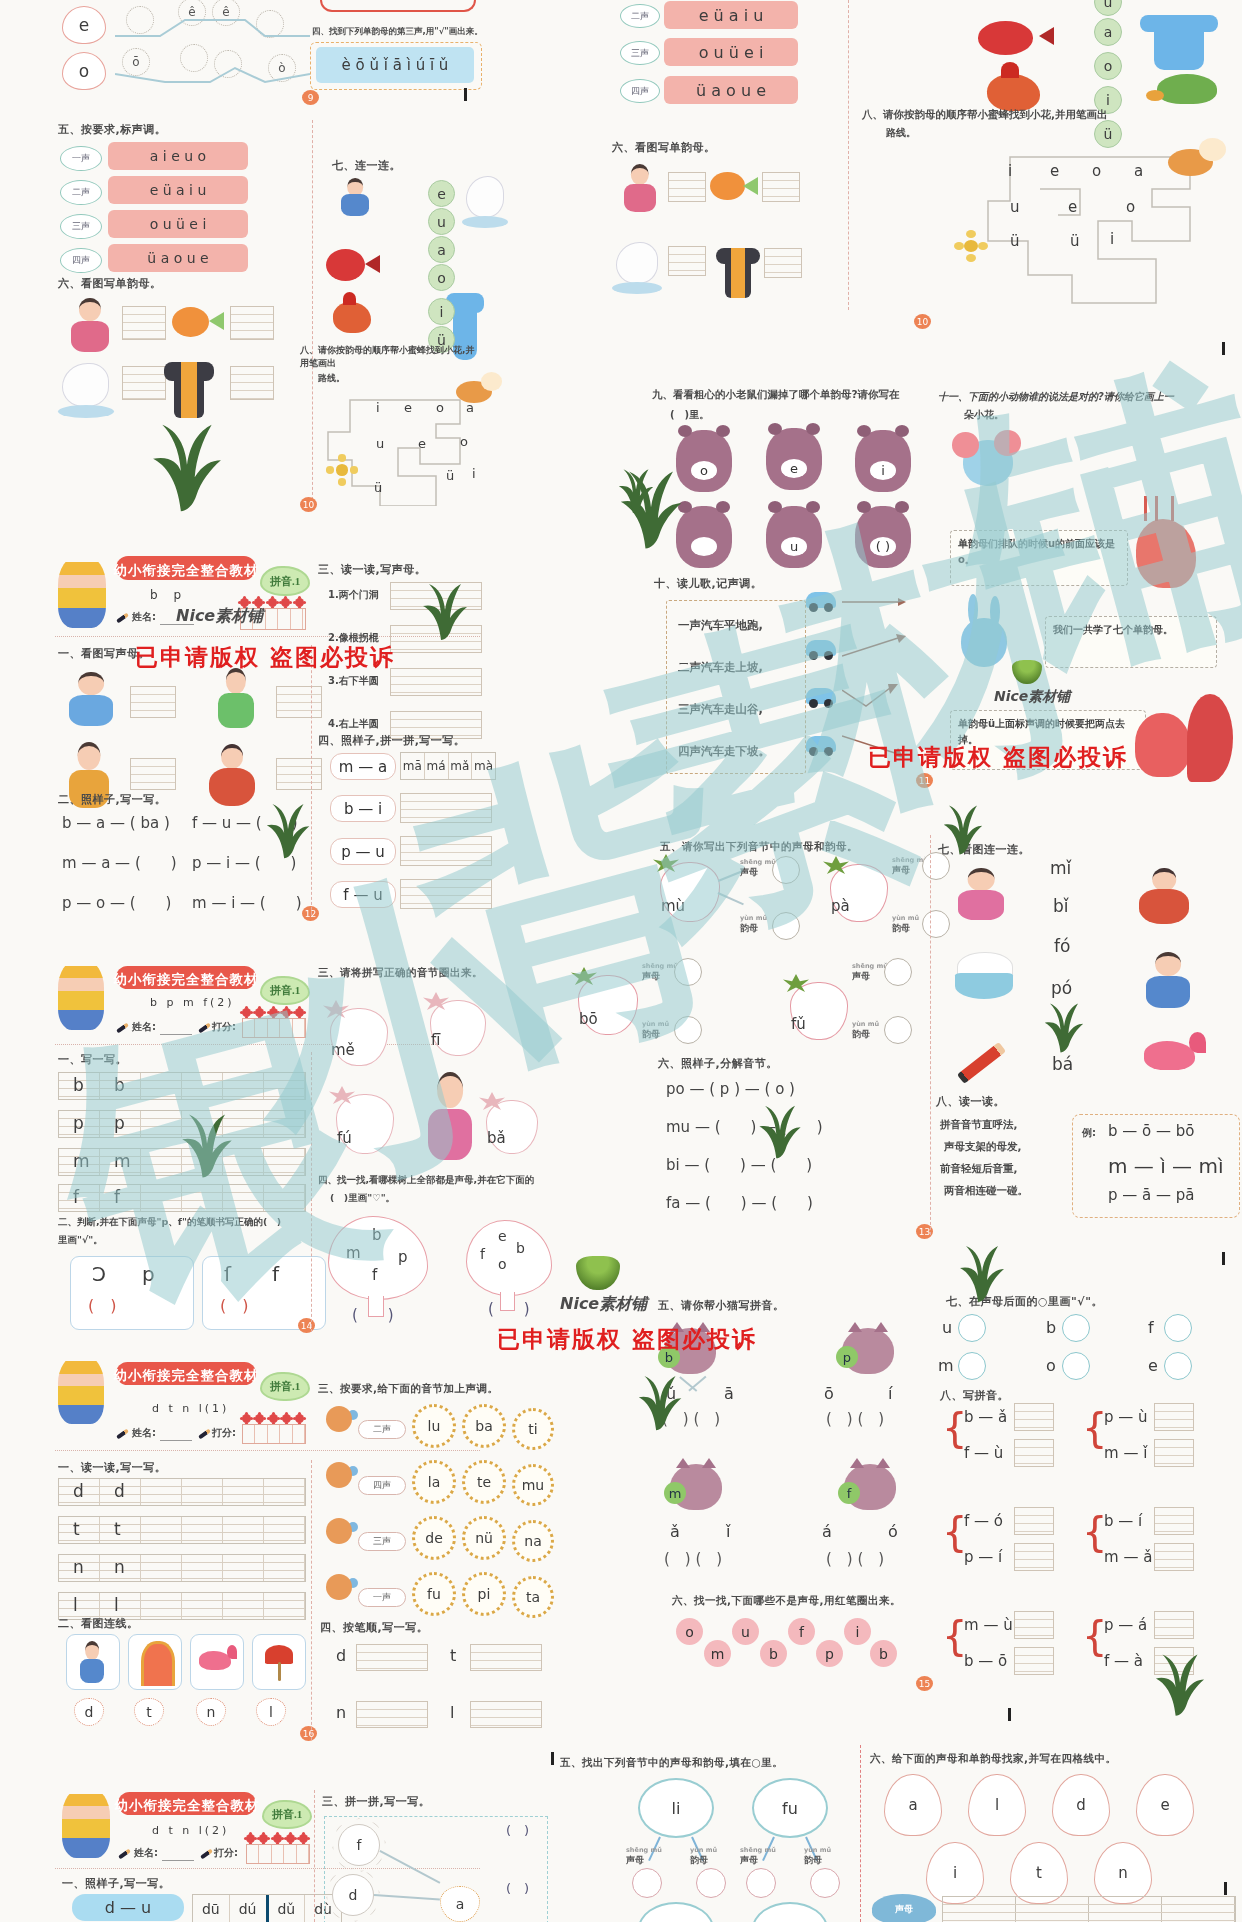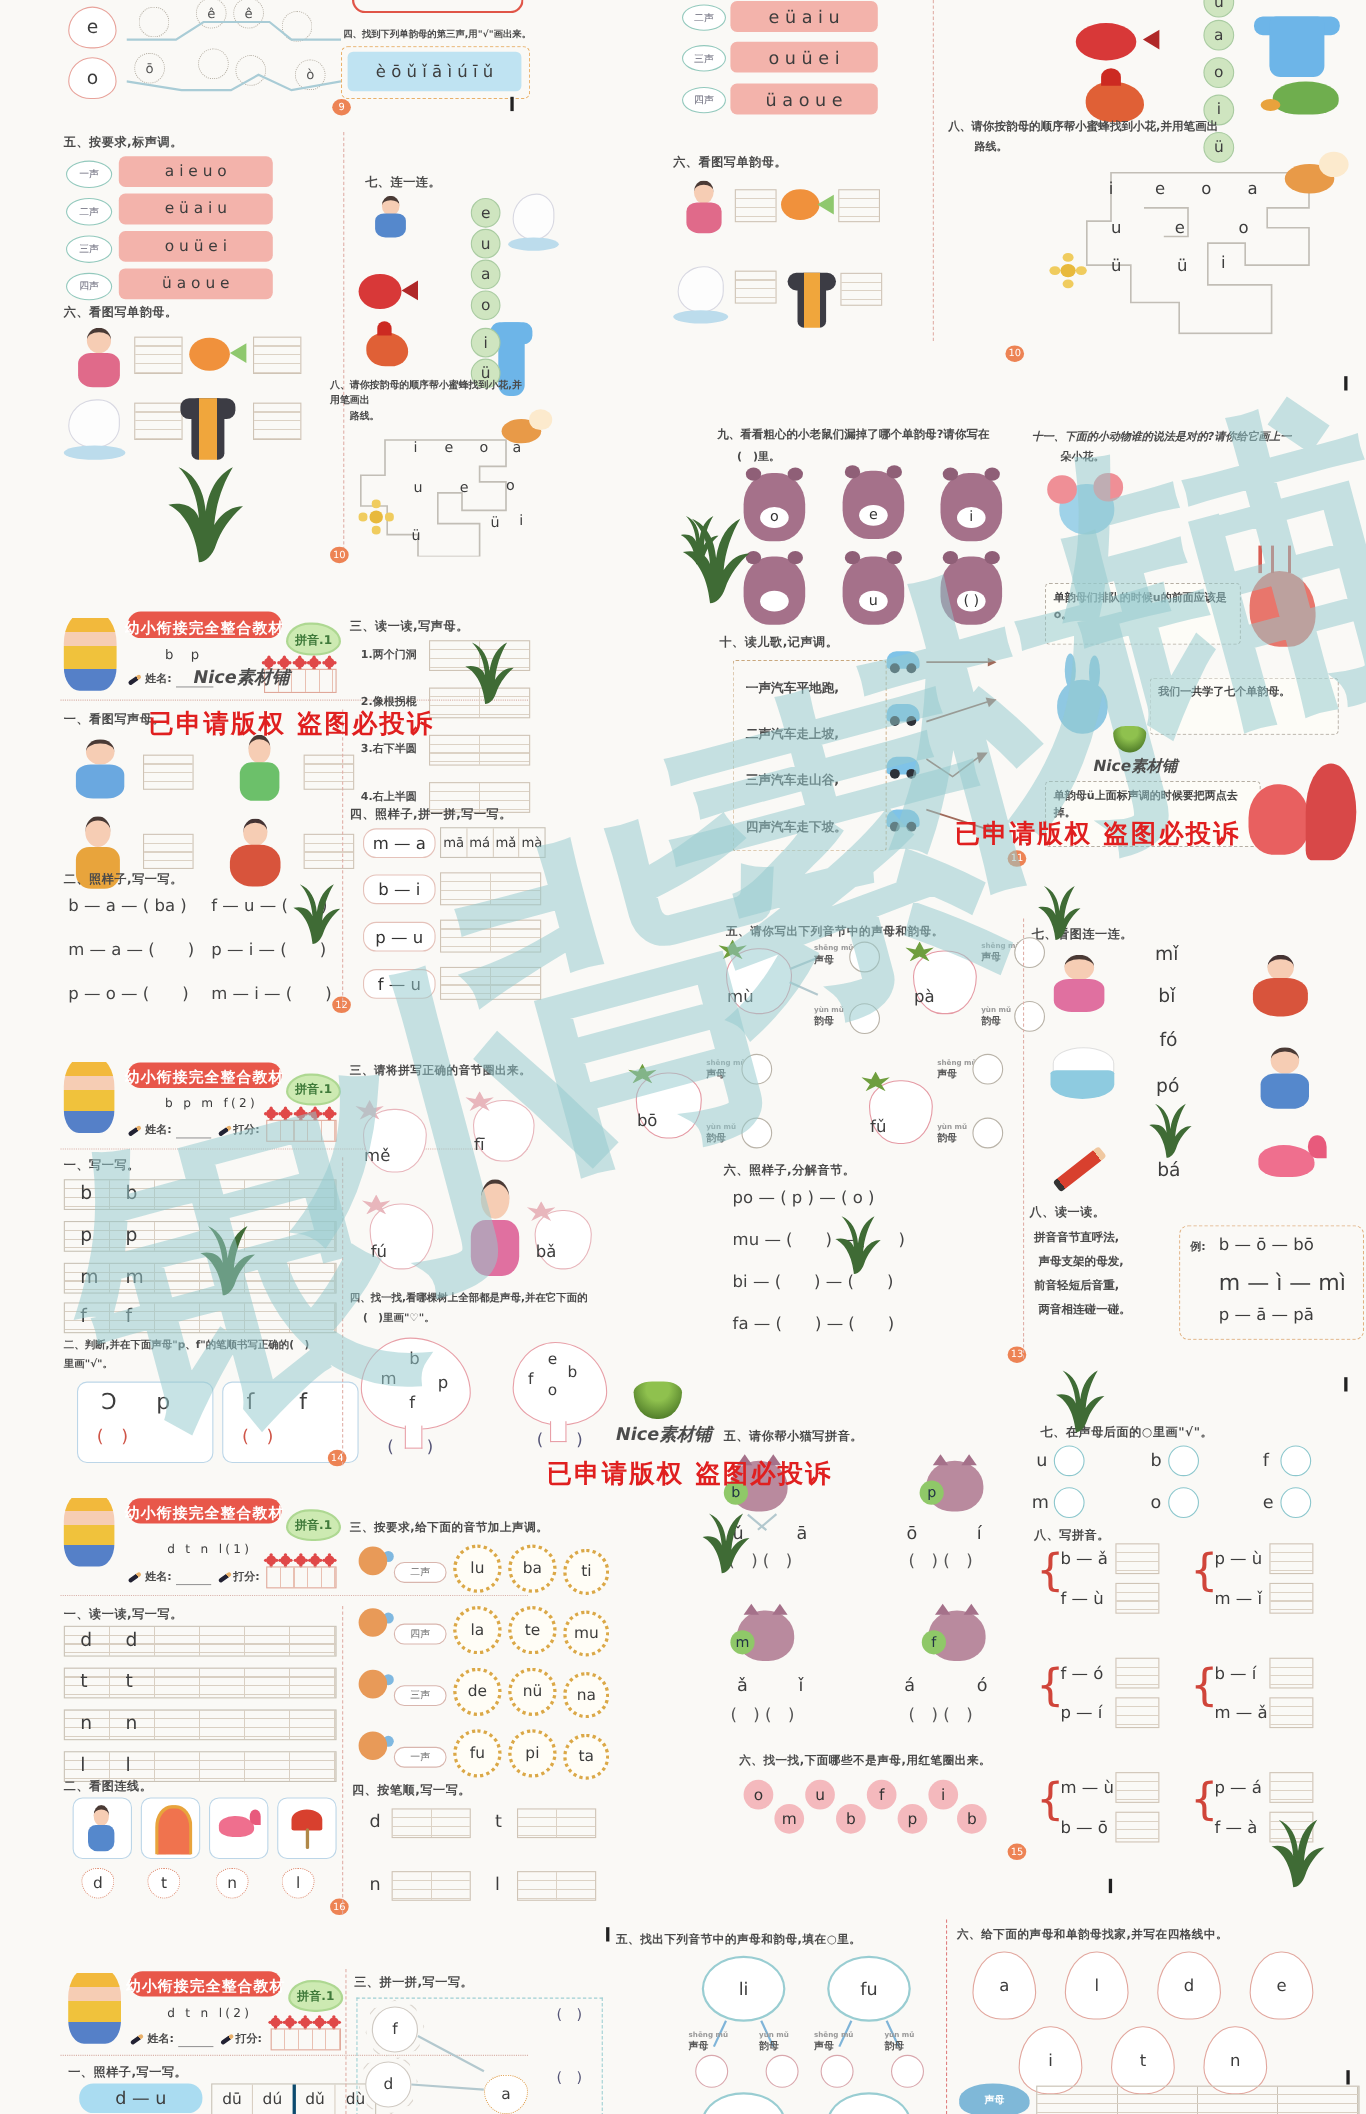--- a/index.html
+++ b/index.html
@@ -119,21 +119,21 @@
   .ln{position:absolute;height:1.5px;background:#b3c8ce;transform-origin:0 50%;}
   .wm-big{position:absolute;z-index:40;font-size:300px;line-height:1;font-weight:700;
         color:rgba(148,201,206,.52);transform:rotate(-15deg);pointer-events:none;font-family:"DejaVu Sans",sans-serif;}
   .rwm{position:absolute;z-index:45;color:#e01f1f;font-weight:700;font-size:23px;letter-spacing:2px;white-space:nowrap;}
   .nicetx{font-style:italic;font-weight:700;color:#4c4c4c;white-space:nowrap;}
   .cup{background:radial-gradient(circle at 50% 20%,#8fc14e 30%,#55822c 75%);border-radius:40% 40% 50% 50%/30% 30% 75% 75%;}
   .leaf{position:absolute;z-index:30;}
   .banner{background:#e8574a;color:#fff;border-radius:14px;display:flex;align-items:flex-end;justify-content:center;
         font-size:13.5px;font-weight:700;letter-spacing:1px;white-space:nowrap;}
   .cloudtag{background:#cdeab2;border:2px solid #aed892;border-radius:45% 55% 50% 50%/60% 60% 45% 45%;color:#3f7a3a;
-        display:flex;align-items:center;justify-content:center;font-size:11px;font-weight:700;}
+        display:flex;align-items:center;justify-content:center;font-size:11px;font-weight:700;font-family:Liberation Serif, serif;}
   .boym{background:linear-gradient(180deg,transparent 0 8%,#f2b93c 8% 26%,#f6cdb4 26% 44%,#f0c23c 44% 72%,#5580c8 72% 100%);
         border-radius:40% 40% 30% 30%;}
   .penm{width:13px;height:4px;background:linear-gradient(90deg,#223 70%,#e8b06a 70%);border-radius:2px;transform:rotate(-35deg);}
   .fst{width:9px;height:9px;background:#e04848;border-radius:50%;
         box-shadow:0 -5px 0 -3px #e04848,0 5px 0 -3px #e04848,-5px 0 0 -3px #e04848,5px 0 0 -3px #e04848;}
   .sgrid{border:1px solid #e0a89a;background:repeating-linear-gradient(90deg,transparent 0 11.4px,#e9c0b2 11.4px 12.4px);}
   .lab{font-size:9px;color:#555;font-weight:700;white-space:nowrap;}
   .labpy{font-size:6.5px;color:#999;white-space:nowrap;display:block;}
   .formula{font-size:15px;color:#444;white-space:nowrap;}
   .dotdiv{border-top:1.5px dotted #d9b3ab;}

